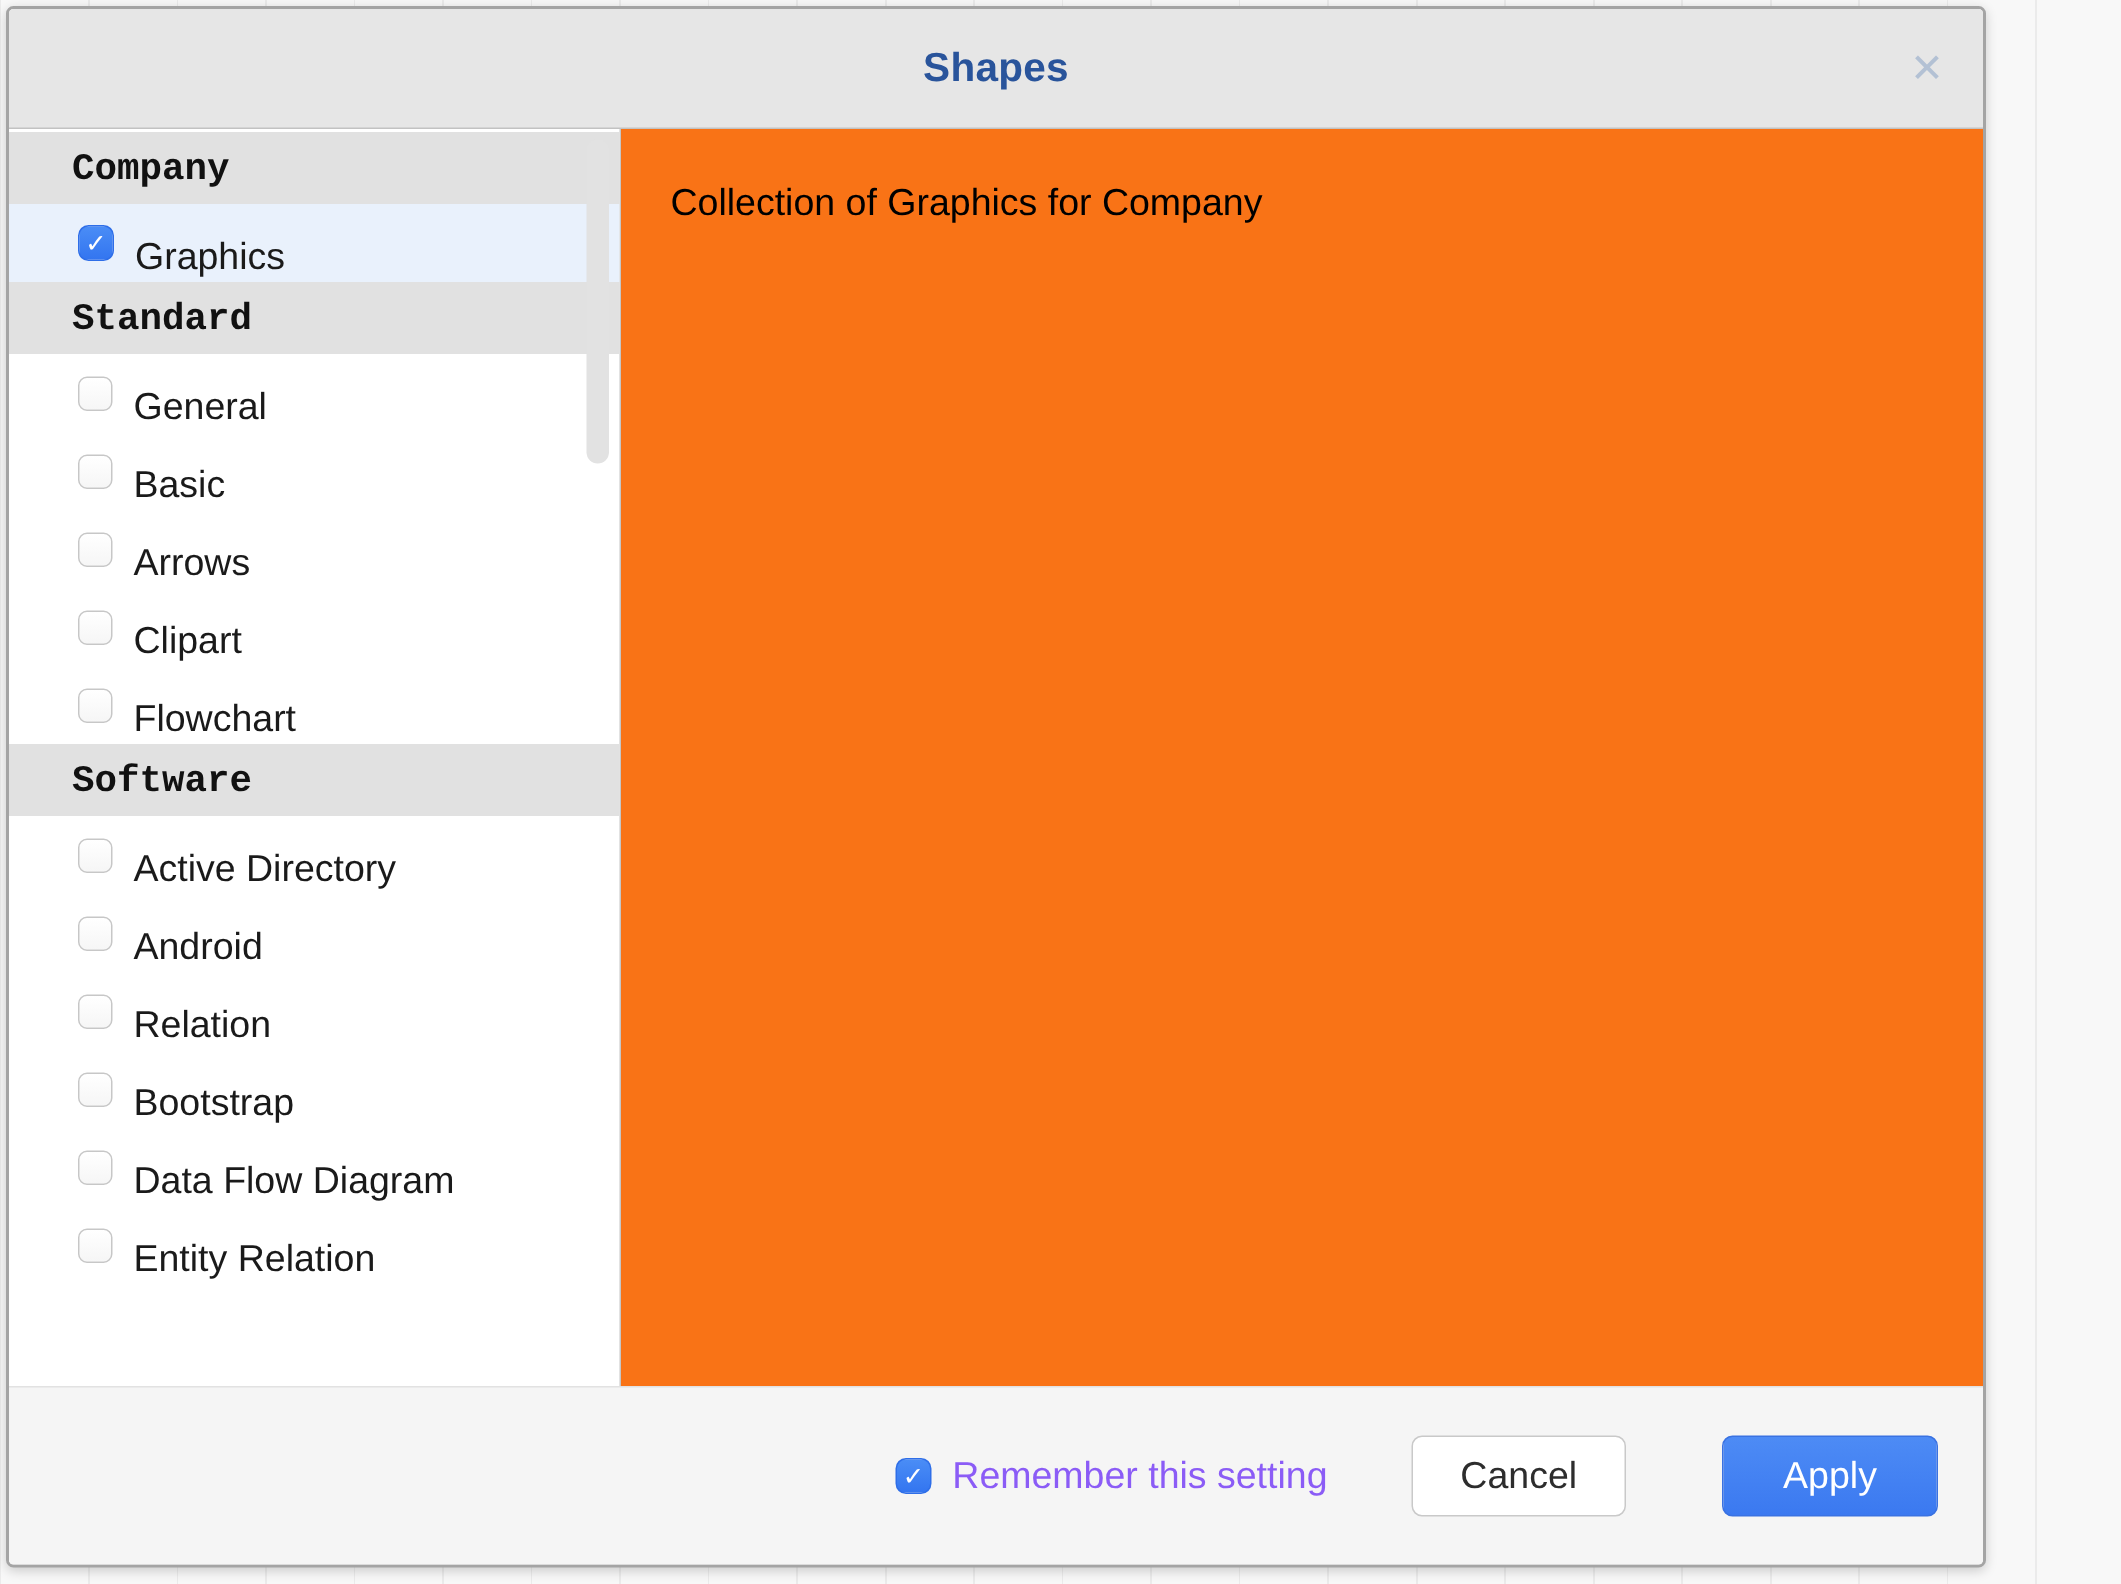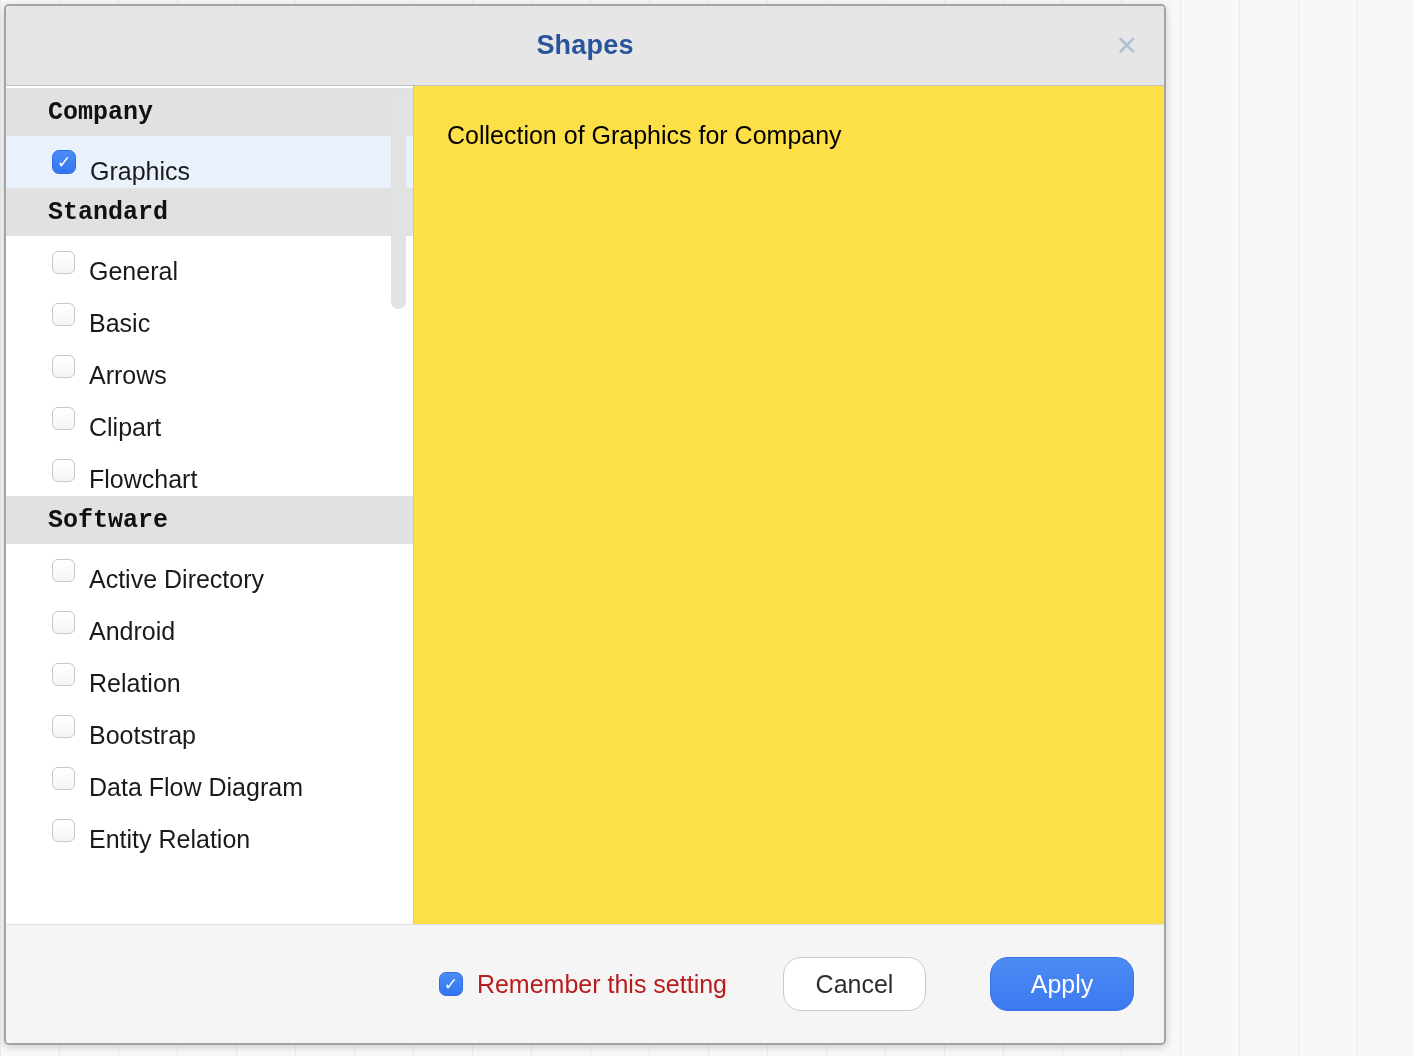--- a/index.html
+++ b/index.html
@@ -7,21 +7,21 @@
   body {
     font-family:"Liberation Sans","DejaVu Sans",sans-serif;
     background:
       repeating-linear-gradient(90deg, #ebebeb 0 1px, transparent 1px 59px),
       #f8f8f8;
     position:relative;
     overflow:hidden;
   }
   .dialog {
     position:absolute; left:4px; top:4px;
-    width:1162px; height:1041px;
+    width:1320px; height:1041px;
     background:#fff;
     border:2px solid #a4a4a4;
     border-radius:5px;
     box-shadow:0 2px 8px rgba(0,0,0,.18);
     display:flex; flex-direction:column;
     overflow:hidden;
   }
   
   .dlg-header {
     height:80px; flex:0 0 80px;
@@ -78,38 +78,38 @@
     border:1px solid #c7c7c7;
   }
   .scroll-thumb {
     position:absolute; right:7px; top:7px;
     width:15px; height:216px;
     background:#e2e2e2; border-radius:8px;
   }
   .content {
     flex:1 1 auto;
     padding:34px 48px 0 33px;
-    background:#fde047;
+    background:#f97316;
   }
   .content-text { font-size:25px; color:#000; line-height:1.25; }
   
   .dlg-footer {
     height:119px; flex:0 0 119px;
     background:#f5f5f5;
     border-top:1px solid #e2e2e2;
     display:flex; align-items:center; justify-content:flex-end;
     padding-right:30px;
   }
   .remember-group {
     display:flex; align-items:center; gap:14px;
     margin-right:56px; cursor:pointer;
   }
-  .remember-label { font-size:25px; color:#b91c1c; }
+  .remember-label { font-size:25px; color:#8b5cf6; }
   .btn {
-    height:54px; border-radius:18px;
+    height:54px; border-radius:7px;
     font-size:25px; font-family:inherit;
     display:flex; align-items:center; justify-content:center;
     cursor:pointer;
   }
   .btn-cancel {
     min-width:143px; padding:0 26px;
     background:#fff; border:1px solid #c9c9c9; color:#2d2d2d;
     margin-right:18px;
   }
   .btn-apply {

